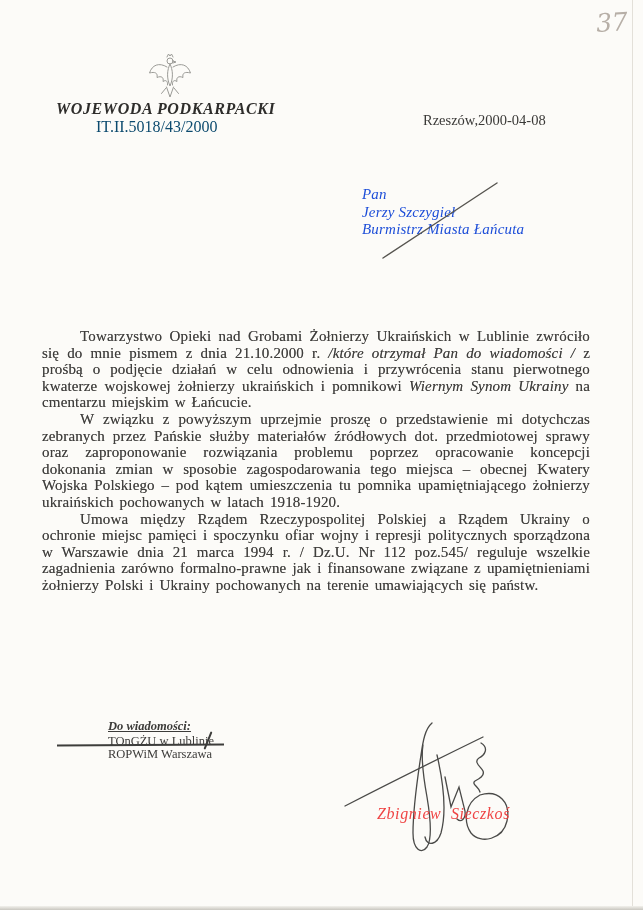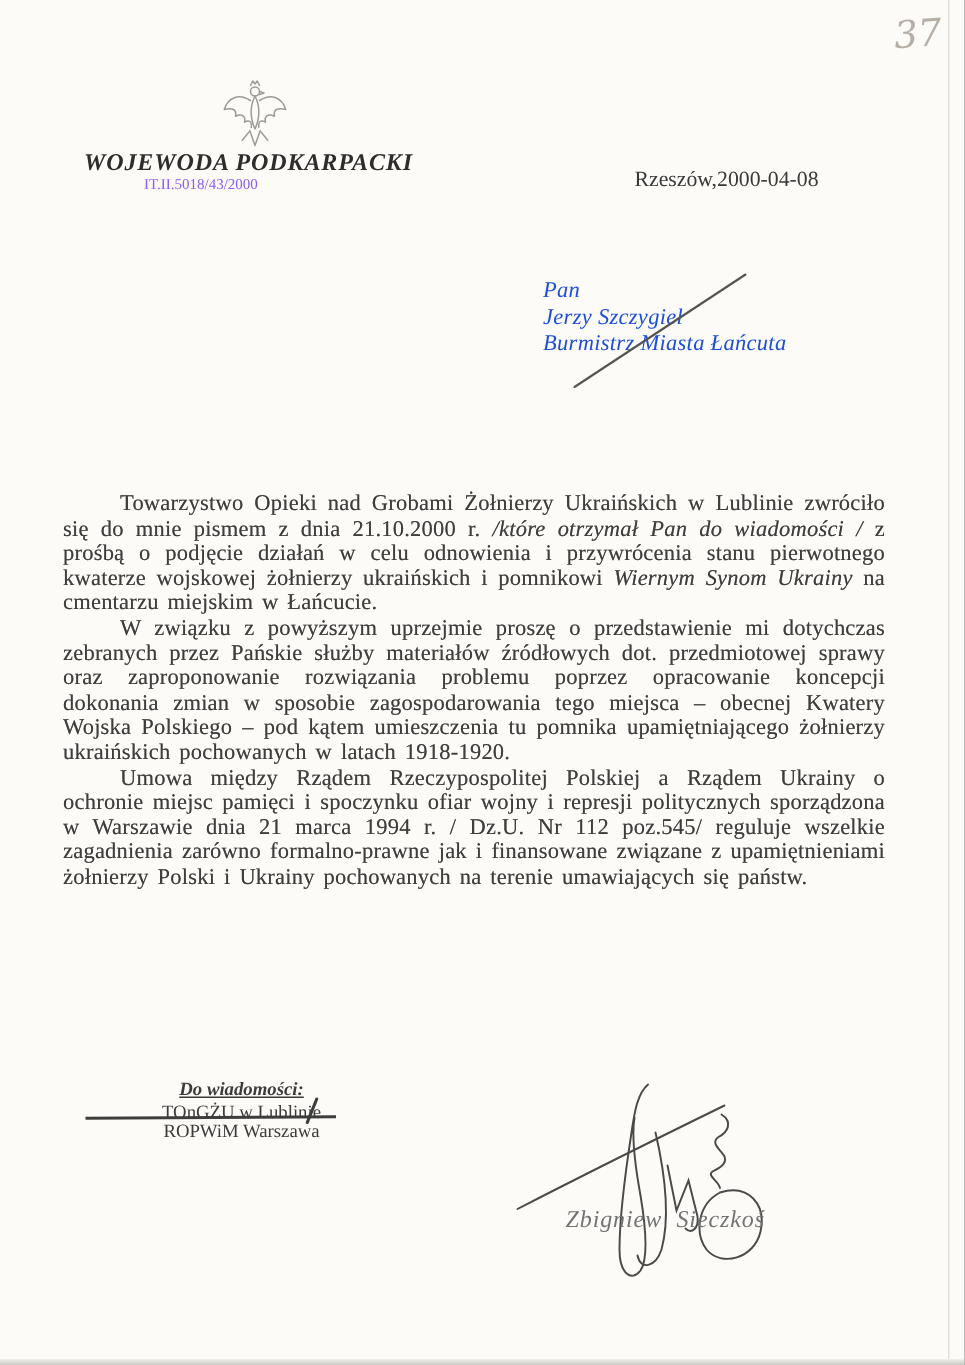--- a/index.html
+++ b/index.html
@@ -13,50 +13,50 @@
   .scan-edge-bottom{position:absolute;left:0;right:0;bottom:0;height:4px;background:linear-gradient(#f2f1ec,#c9c7c0);}
   .pencil-number{
     position:absolute;left:596px;top:8px;font-size:25px;font-style:italic;
     color:#b7afa7;transform:rotate(-4deg);font-family:"DejaVu Serif",serif;
   }
   .emblem{position:absolute;left:148px;top:52px;width:44px;height:48px;}
   .office{
     position:absolute;left:56px;top:100px;font-size:16px;font-weight:bold;font-style:italic;
     letter-spacing:.6px;color:#2e2d2b;
   }
-  .refnum{position:absolute;left:96px;top:118px;font-size:10px;color:#8b5cf6;}
+  .refnum{position:absolute;left:96px;top:118px;font-size:16px;color:#0c4a6e;}
   .date{position:absolute;left:423px;top:112px;font-size:14.5px;color:#3a3937;}
   .addressee{
     position:absolute;left:362px;top:186px;font-size:15px;font-style:italic;
     line-height:17.5px;color:#1d4ed8;letter-spacing:.2px;
   }
   .addressee-strike{position:absolute;left:375px;top:178px;width:130px;height:85px;}
   .body{
     position:absolute;left:42px;top:328px;width:548px;
     font-size:15px;line-height:16.6px;text-align:justify;
     letter-spacing:.15px;word-spacing:2px;
     text-shadow:0 0 .4px rgba(63,62,60,.65);
   }
   .body p{margin:0;text-indent:38px;}
   .body p.closing{margin-top:11px;}
   .it{font-style:italic;margin-top:28px;}
-  .cc{position:absolute;left:108px;top:720px;font-size:12.5px;line-height:13.2px;color:#3c3b39;text-align:center;}
+  .cc{position:absolute;left:108px;top:720px;font-size:12.5px;line-height:13.2px;color:#3c3b39;}
   .cc-heading{font-weight:bold;font-style:italic;text-decoration:underline;margin-bottom:2px;}
   .cc-line{
     position:absolute;left:57px;top:744px;width:167px;height:1.5px;
     background:#3d3d3b;transform:rotate(-.4deg);
   }
   .cc-slash{
     position:absolute;left:207px;top:731px;width:2px;height:19px;
     background:#3d3d3b;transform:rotate(22deg);border-radius:1px;
   }
   .signature-scribble{position:absolute;left:333px;top:715px;width:180px;height:145px;}
   .sign-name{
     position:absolute;left:377px;top:805px;font-size:16px;font-style:italic;
-    letter-spacing:.6px;word-spacing:5px;color:#737373;
+    letter-spacing:.6px;word-spacing:5px;color:#ef4444;
   }
 </style>
 </head>
 <body>
 
 <div class="page">
 
   <div class="pencil-number">37</div>
 
   <div class="emblem">

